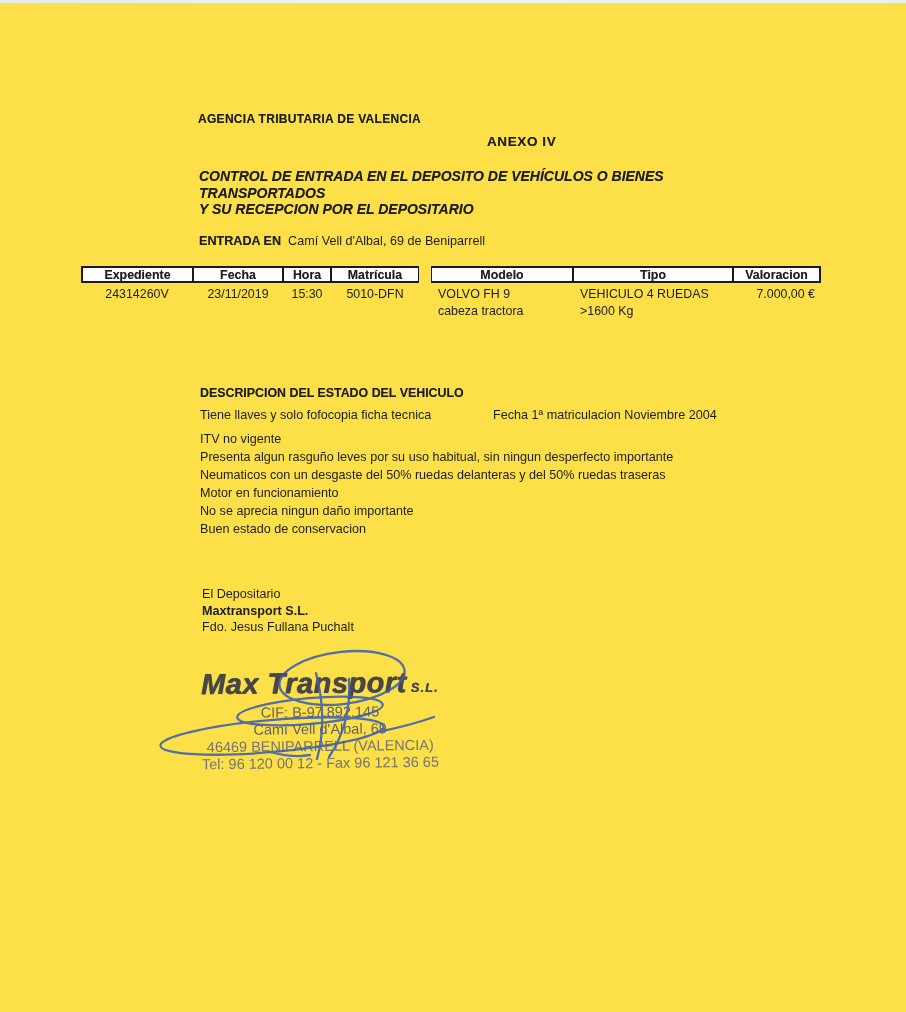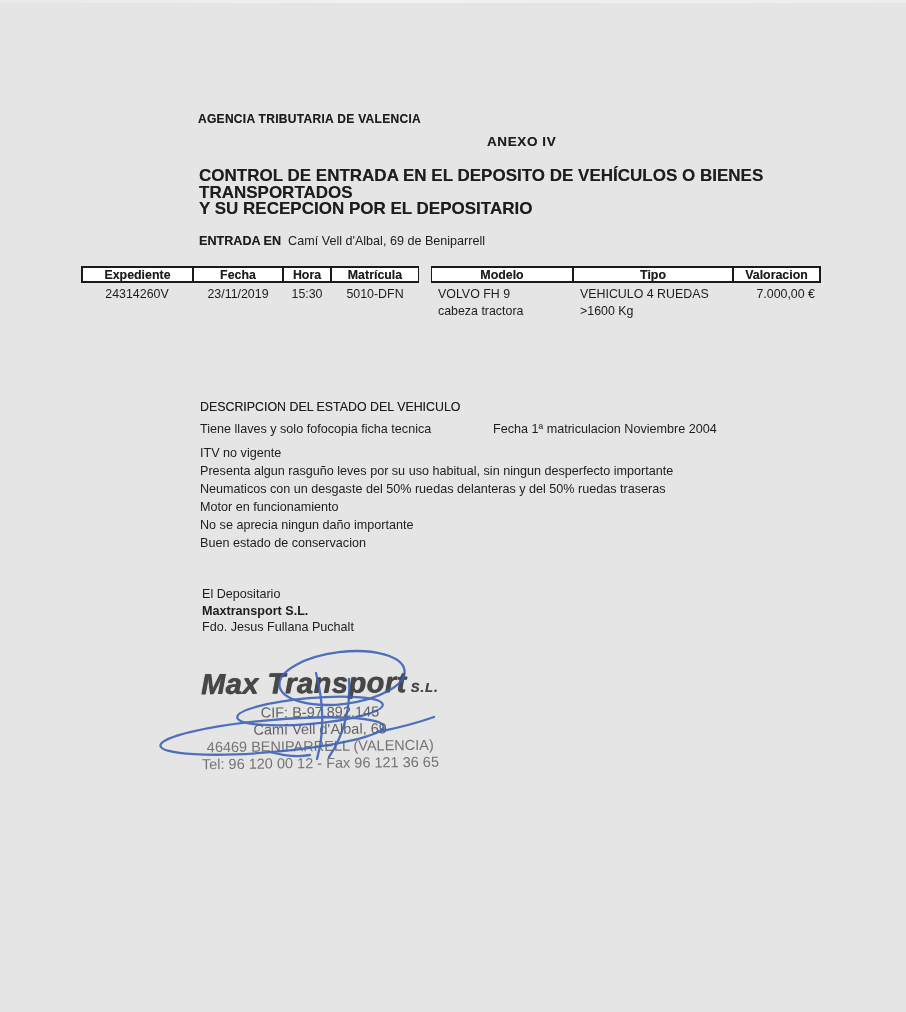--- a/index.html
+++ b/index.html
@@ -1,42 +1,43 @@
 <!DOCTYPE html>
 <html><head>
 <meta charset="utf-8">
 <style>
   html, body { margin: 0; padding: 0; background: #ffffff; }
   .page {
     position: relative;
     width: 906px;
     height: 1012px;
-    background: #e5e5e5;
+    background: #fde047;
     font-family: "Liberation Sans", sans-serif;
     color: #1d1d1d;
     overflow: hidden;
   }
   .scan-top {
     position: absolute; top: 0; left: 0; width: 100%; height: 3px;
     background: linear-gradient(90deg, #e9e9e9 0%, #f1f1f1 40%, #ededed 100%);
   }
   .agency {
     position: absolute; left: 198px; top: 112px;
     font-size: 12px; font-weight: bold; letter-spacing: 0.3px;
     text-shadow: 0 0 0.5px rgba(30,30,30,0.55);
   }
   .annex {
     position: absolute; left: 487px; top: 134px;
     font-size: 13.5px; font-weight: bold; letter-spacing: 0.6px;
     text-shadow: 0 0 0.5px rgba(30,30,30,0.55);
   }
   .control-title {
     position: absolute; left: 199px; top: 168px; width: 580px;
-    font-size: 17px; font-weight: bold; line-height: 16.5px;
+    font-size: 14px; font-weight: bold; line-height: 16.5px;
     text-shadow: 0 0 0.5px rgba(30,30,30,0.55);
+    font-style: italic;
   }
   .entrada {
     position: absolute; left: 199px; top: 234px;
     font-size: 12.6px;
   }
   .entrada .lbl { font-weight: bold; margin-right: 7px; text-shadow: 0 0 0.5px rgba(30,30,30,0.5); }
 
   
   .vtable { position: absolute; left: 81px; top: 266px; width: 752px; }
   .thead { display: flex; }
@@ -55,21 +56,21 @@
   .td { box-sizing: border-box; text-align: center; line-height: 16.5px; }
   .td.al { text-align: left; padding-left: 7px; }
   .td.ar { text-align: right; padding-right: 6px; }
   .w0 { width: 112px; } .w1 { width: 90px; } .w2 { width: 48px; }
   .w3 { width: 88px; }  .w4 { width: 142px; margin-left: 12px; } .w5 { width: 160px; }
   .w6 { width: 88px; }
   .cell-line { display: block; }
 
   
   .desc { position: absolute; left: 200px; top: 386px; width: 620px; font-size: 12.6px; }
-  .desc-title { font-weight: normal; font-size: 12.4px; text-shadow: 0 0 0.5px rgba(30,30,30,0.5); margin-top: 14px; }
+  .desc-title { font-weight: bold; font-size: 12.4px; text-shadow: 0 0 0.5px rgba(30,30,30,0.5); }
   .desc-first { position: relative; margin-top: 8px; height: 16px; }
   .desc-first .reg { position: absolute; left: 293px; top: 0; white-space: nowrap; }
   .desc-lines { margin-top: 6px; line-height: 18px; }
 
   
   .depositary { position: absolute; left: 202px; top: 586px; font-size: 12.6px; line-height: 16.5px; }
   .depositary .company { font-weight: bold; }
 
   
   .stamp {

